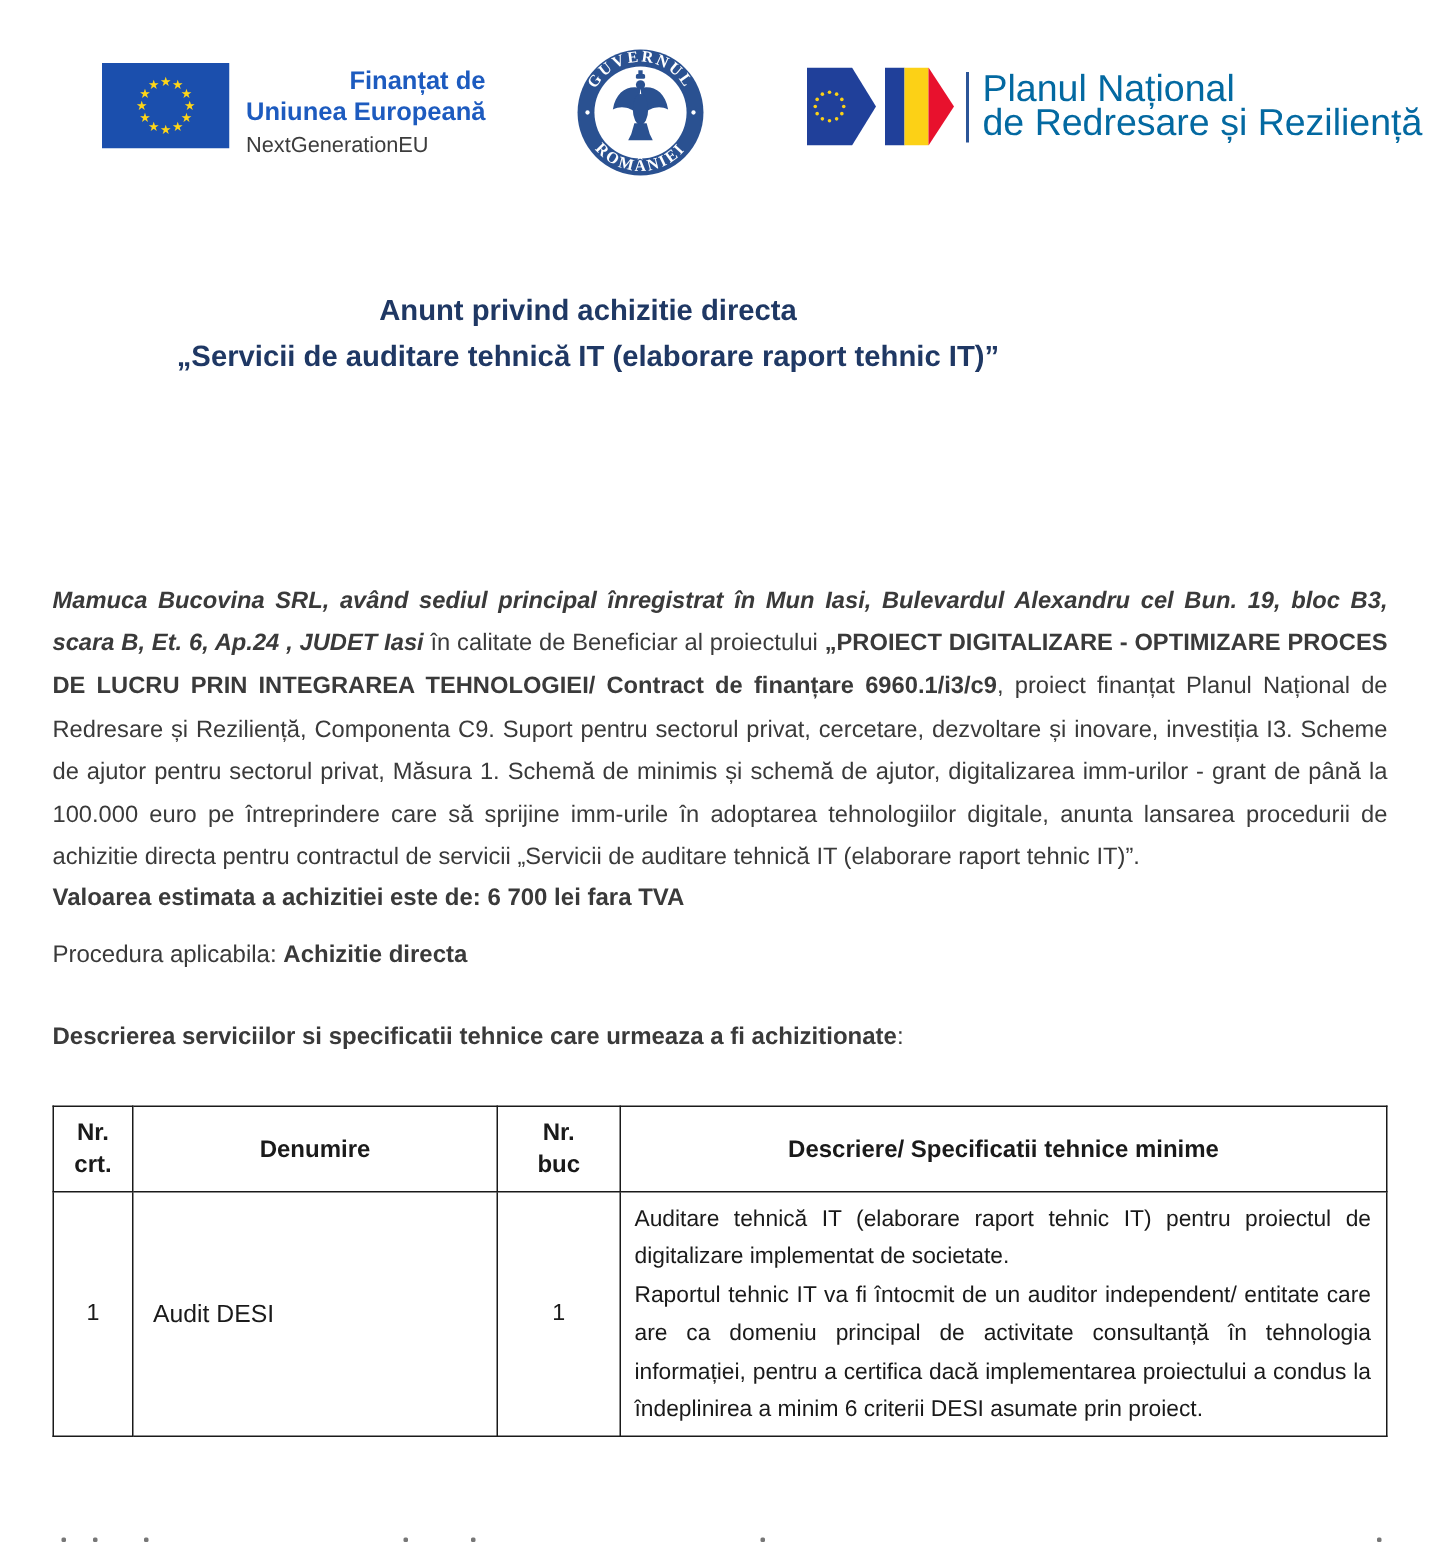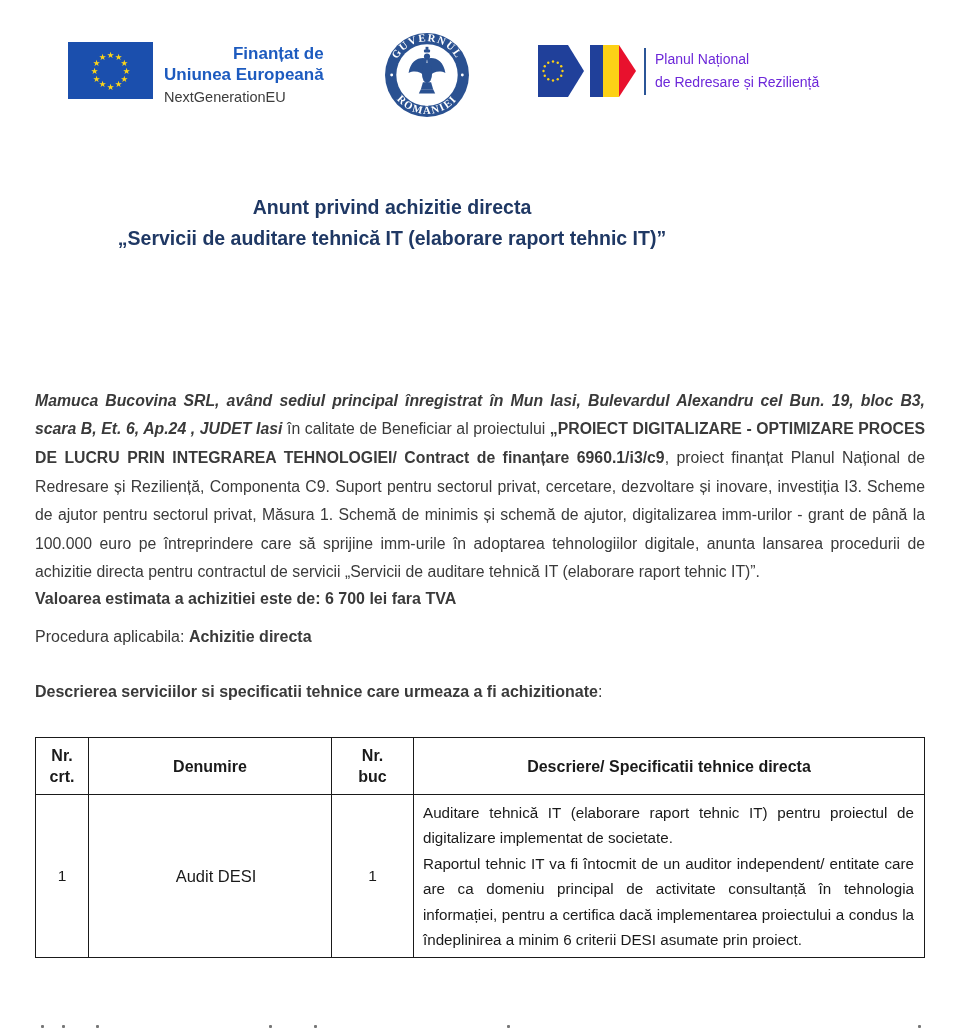--- a/index.html
+++ b/index.html
@@ -9,21 +9,21 @@
   }
   
   .eu-logo{position:absolute;left:68px;top:42px;display:flex;}
   .eu-logo .flag{flex:0 0 auto;}
   .eu-logo .eu-text{margin-left:11px;padding-top:1px;}
   .eu-funded-1,.eu-funded-2{font-weight:bold;font-size:17px;line-height:21px;color:#1d5bbf;text-align:right;}
   .eu-ngeu{font-size:14.5px;line-height:22px;color:#3c3c3c;margin-top:1px;}
   .gov-seal{position:absolute;left:384px;top:32px;width:86px;height:86px;}
   .pnrr{position:absolute;left:538px;top:45px;display:flex;align-items:center;}
   .pnrr .divider{width:2px;height:47px;background:#2b5597;margin:0 9px 0 8px;}
-  .pnrr-text{color:#6d28d9;font-size:14px;line-height:23px;font-weight:500;}
+  .pnrr-text{color:#0369a1;font-size:25px;line-height:23px;font-weight:500;}
   
   .doc-title{
     position:absolute;left:0;top:192px;width:784px;text-align:center;
     font-weight:bold;font-size:19.5px;line-height:31px;color:#1f3864;
   }
   
   .intro{
     position:absolute;left:35px;top:371px;width:890px;
     font-size:15.8px;line-height:28.6px;text-align:justify;color:#3a3a3a;
   }
@@ -37,21 +37,21 @@
     position:absolute;left:35px;top:737px;width:890px;
     border-collapse:collapse;table-layout:fixed;color:#1a1a1a;border-radius:32px;
   }
   .spec-table td,.spec-table th{border:1.5px solid #1a1a1a;vertical-align:middle;}
   .spec-table th{
     font-weight:bold;font-size:16px;text-align:center;height:52px;
     line-height:21px;white-space:pre-line;padding:2px 4px;
   }
   .spec-table td{height:148px;}
   .cell-center{text-align:center;font-size:15.5px;}
-  .cell-name{text-align:center;padding-left:13px;font-size:16.5px;}
+  .cell-name{text-align:left;padding-left:13px;font-size:16.5px;}
   .cell-desc{
     font-size:15.2px;line-height:25.4px;text-align:justify;
     padding:5px 10px 5px 9px;white-space:pre-line;vertical-align:top;
   }
   
   .location-line{position:absolute;left:35px;top:993px;width:900px;font-size:16px;color:#3a3a3a;}
   .remnants{position:absolute;left:0;top:1025px;width:960px;height:10px;}
   .remnants span{position:absolute;width:3px;height:3px;background:#4a4a4a;opacity:.75;border-radius:1px;}
 </style>
 </head>
@@ -159,21 +159,21 @@
         <col style="width:82px">
         <col>
     </colgroup>
     <thead>
       <tr>
         <th>Nr.
 crt.</th>
         <th>Denumire</th>
         <th>Nr.
 buc</th>
-        <th>Descriere/ Specificatii tehnice directa</th>
+        <th>Descriere/ Specificatii tehnice minime</th>
       </tr>
     </thead>
     <tbody>
       <tr>
         <td class="cell-center">1</td>
         <td class="cell-name">Audit DESI</td>
         <td class="cell-center">1</td>
         <td class="cell-desc">Auditare tehnică IT (elaborare raport tehnic IT) pentru proiectul de digitalizare implementat de societate.
 Raportul tehnic IT va fi întocmit de un auditor independent/ entitate care are ca domeniu principal de activitate consultanță în tehnologia informației, pentru a certifica dacă implementarea proiectului a condus la îndeplinirea a minim 6 criterii DESI asumate prin proiect.</td>
       </tr>

